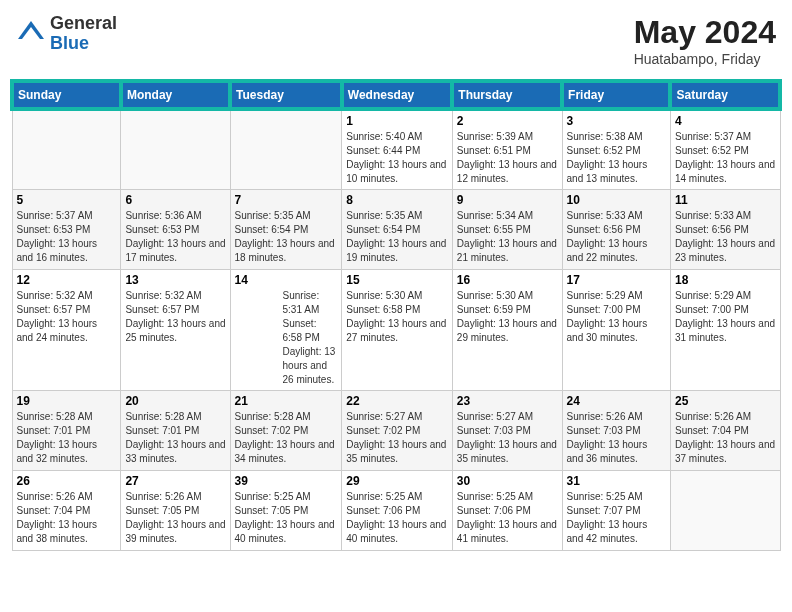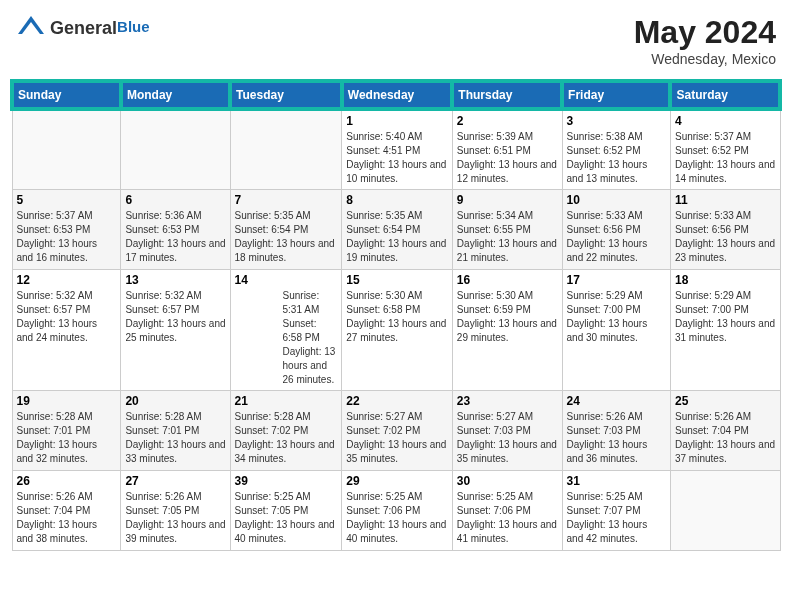--- a/index.html
+++ b/index.html
@@ -16,40 +16,39 @@
       align-items: flex-start;
       margin-bottom: 8px;
       padding: 4px 6px;
     }
     .logo {
       display: flex;
       align-items: center;
     }
     .logo-text {
       display: flex;
-      flex-direction: row;
+      flex-direction: column;
       line-height: 1.1;
     }
     .logo-general {
       font-size: 18px;
       font-weight: bold;
       color: #333;
     }
     .logo-blue {
-      font-size: 15px;
+      font-size: 18px;
       font-weight: bold;
       color: #1a6bb5;
     }
     .logo-icon {
       width: 30px;
       height: 30px;
       margin-right: 4px;
     }
     .title-block {
-      text-align: right;
     }
     .month-year {
       font-size: 32px;
       font-weight: bold;
       color: #222;
     }
     .location {
       font-size: 14px;
       color: #444;
     }
@@ -102,21 +101,21 @@
       <polygon points="15,2 28,20 2,20" fill="#1a6bb5"></polygon>
       <polygon points="15,8 24,20 6,20" fill="#fff"></polygon>
     </svg>
     <div class="logo-text">
       <span class="logo-general">General</span>
       <span class="logo-blue">Blue</span>
     </div>
   </div>
   <div class="title-block">
     <div class="month-year">May 2024</div>
-    <div class="location">Wednesday, Mexico</div>
+    <div class="location">Huatabampo, Friday</div>
   </div>
 </div>
 
 <table>
   <thead>
     <tr>
     <th>Sunday</th>
         <th>Monday</th>
         <th>Tuesday</th>
         <th>Wednesday</th>
@@ -126,21 +125,21 @@
       </tr>
   </thead>
   <tbody id="calendar-body">
   <tr>
         <td class="empty"></td>
         <td class="empty"></td>
         <td class="empty"></td>
         <td>
           <span class="day-number">1</span>
           <div class="day-info" style="white-space: pre-line;">Sunrise: 5:40 AM
-Sunset: 4:51 PM
+Sunset: 6:44 PM
 Daylight: 13 hours and 10 minutes.</div>
         </td>
         <td>
           <span class="day-number">2</span>
           <div class="day-info" style="white-space: pre-line;">Sunrise: 5:39 AM
 Sunset: 6:51 PM
 Daylight: 13 hours and 12 minutes.</div>
         </td>
         <td>
           <span class="day-number">3</span>

